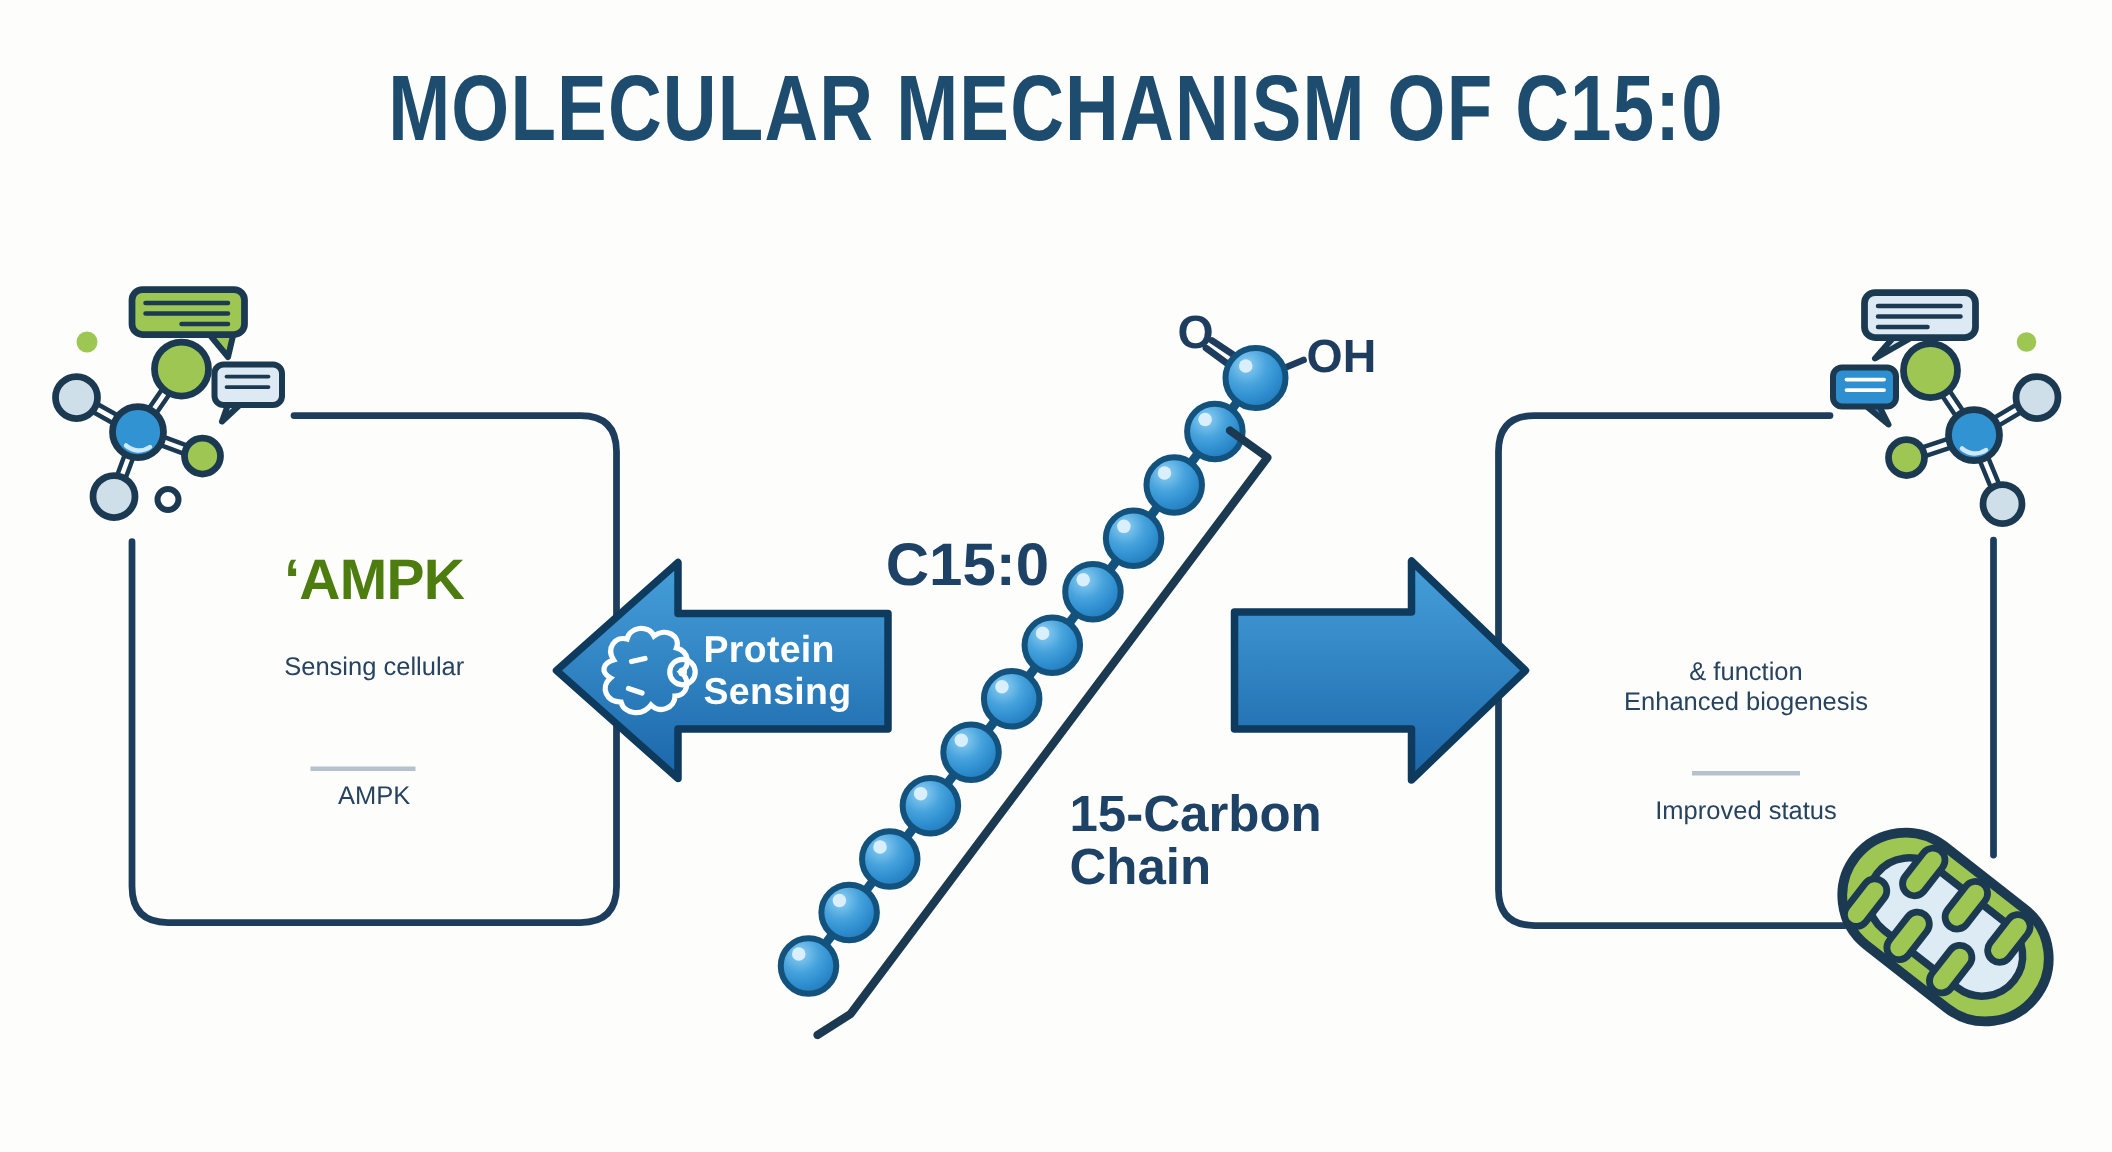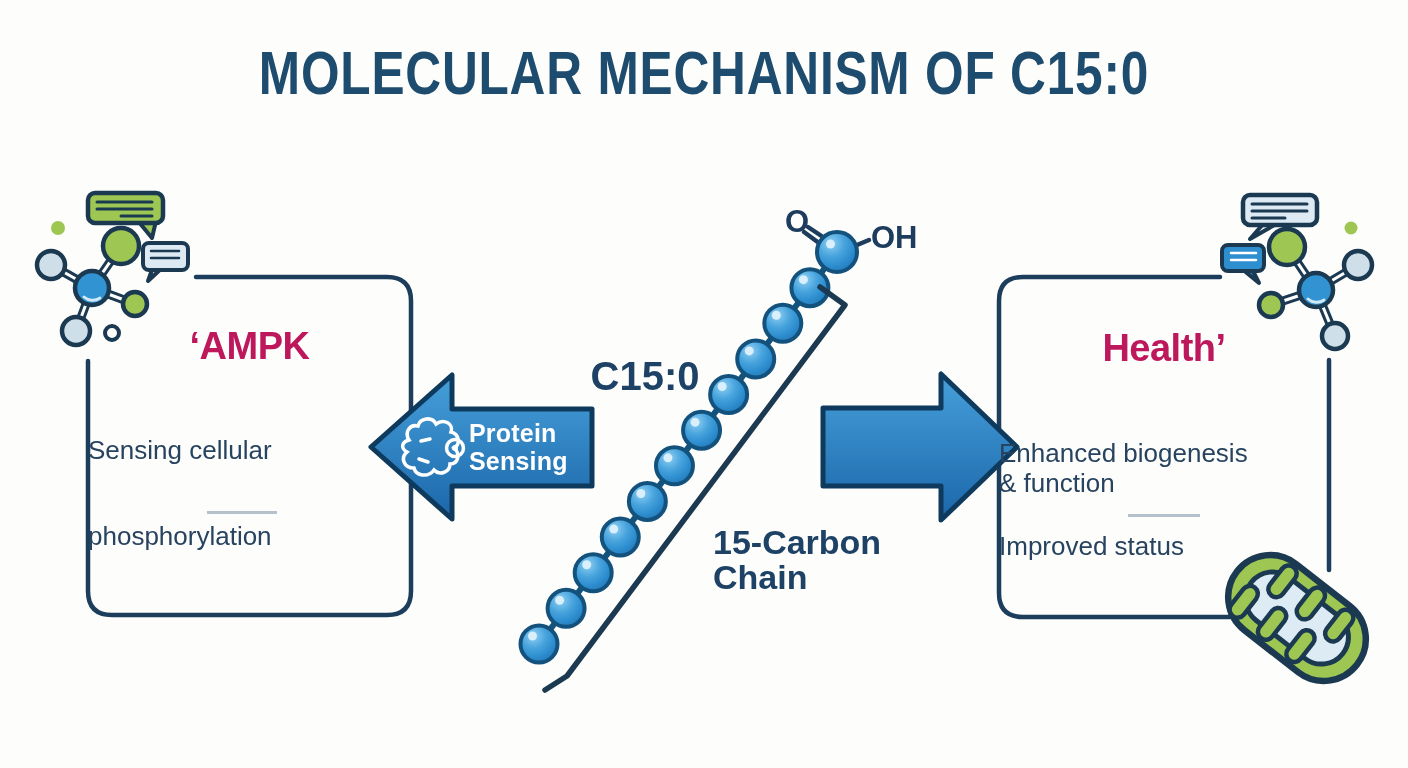--- a/index.html
+++ b/index.html
@@ -3,23 +3,23 @@
 <meta charset="utf-8">
 <style>
   html,body{margin:0;padding:0;}
   body{width:1408px;height:768px;position:relative;overflow:hidden;background:#fdfdfb;
        font-family:"Liberation Sans", sans-serif;}
   .abs{position:absolute;}
   #canvas{position:absolute;left:0;top:0;}
   .page-title{left:0;right:0;top:37px;text-align:center;font-size:62px;font-weight:800;
        color:#1d4c6e;letter-spacing:1px;transform:scaleX(0.80);transform-origin:50% 50%;
        white-space:nowrap;}
-  .panel-title{font-size:38px;font-weight:800;color:#be185d;text-align:center;
-       line-height:1.16;letter-spacing:-0.5px;}
-  .panel-body{font-size:26px;font-weight:500;color:#27435f;text-align:left;line-height:1.17;}
+  .panel-title{font-size:38px;font-weight:800;color:#4d7c0f;text-align:center;
+       line-height:1.16;letter-spacing:-0.5px;margin-top:41px;}
+  .panel-body{font-size:17px;font-weight:500;color:#27435f;text-align:center;line-height:1.17;}
   .divider{height:3px;background:#b6c2cb;}
   .arrow-label{font-size:25px;font-weight:800;color:#ffffff;line-height:1.12;letter-spacing:0.2px;}
   svg text{font-family:"Liberation Sans", sans-serif;}
 </style>
 </head>
 <body>
 
 <svg id="canvas" width="1408" height="768" viewBox="0 0 1408 768">
   <defs>
     <linearGradient id="arrowGrad" x1="0" y1="0" x2="0" y2="1">
@@ -197,31 +197,30 @@
 <div class="abs page-title">MOLECULAR MECHANISM OF C15:0</div>
 
 <div class="abs panel-title" style="left:88px;top:324px;width:323px;">
   <div>‘AMPK</div>
 </div>
 <div class="abs panel-body" style="left:88px;top:435px;width:323px;">
   <div>Sensing cellular</div>
 </div>
 <div class="abs divider" style="left:207px;top:511px;width:70px;"></div>
 <div class="abs panel-body" style="left:88px;top:521px;width:323px;">
-  <div>phosphorylation</div>
+  <div>AMPK</div>
 </div>
 
 <div class="abs arrow-label" style="left:469px;top:419px;">
   <div>Protein</div>
   <div>Sensing</div>
 </div>
 
 <div class="abs panel-title" style="left:999px;top:326px;width:330px;">
-  <div>Health’</div>
 </div>
 <div class="abs panel-body" style="left:999px;top:438px;width:330px;">
+  <div>&amp; function</div>
   <div>Enhanced biogenesis</div>
-  <div>&amp; function</div>
 </div>
 <div class="abs divider" style="left:1128px;top:514px;width:72px;"></div>
 <div class="abs panel-body" style="left:999px;top:531px;width:330px;">
   <div>Improved status</div>
 </div>
 
 </body></html>

